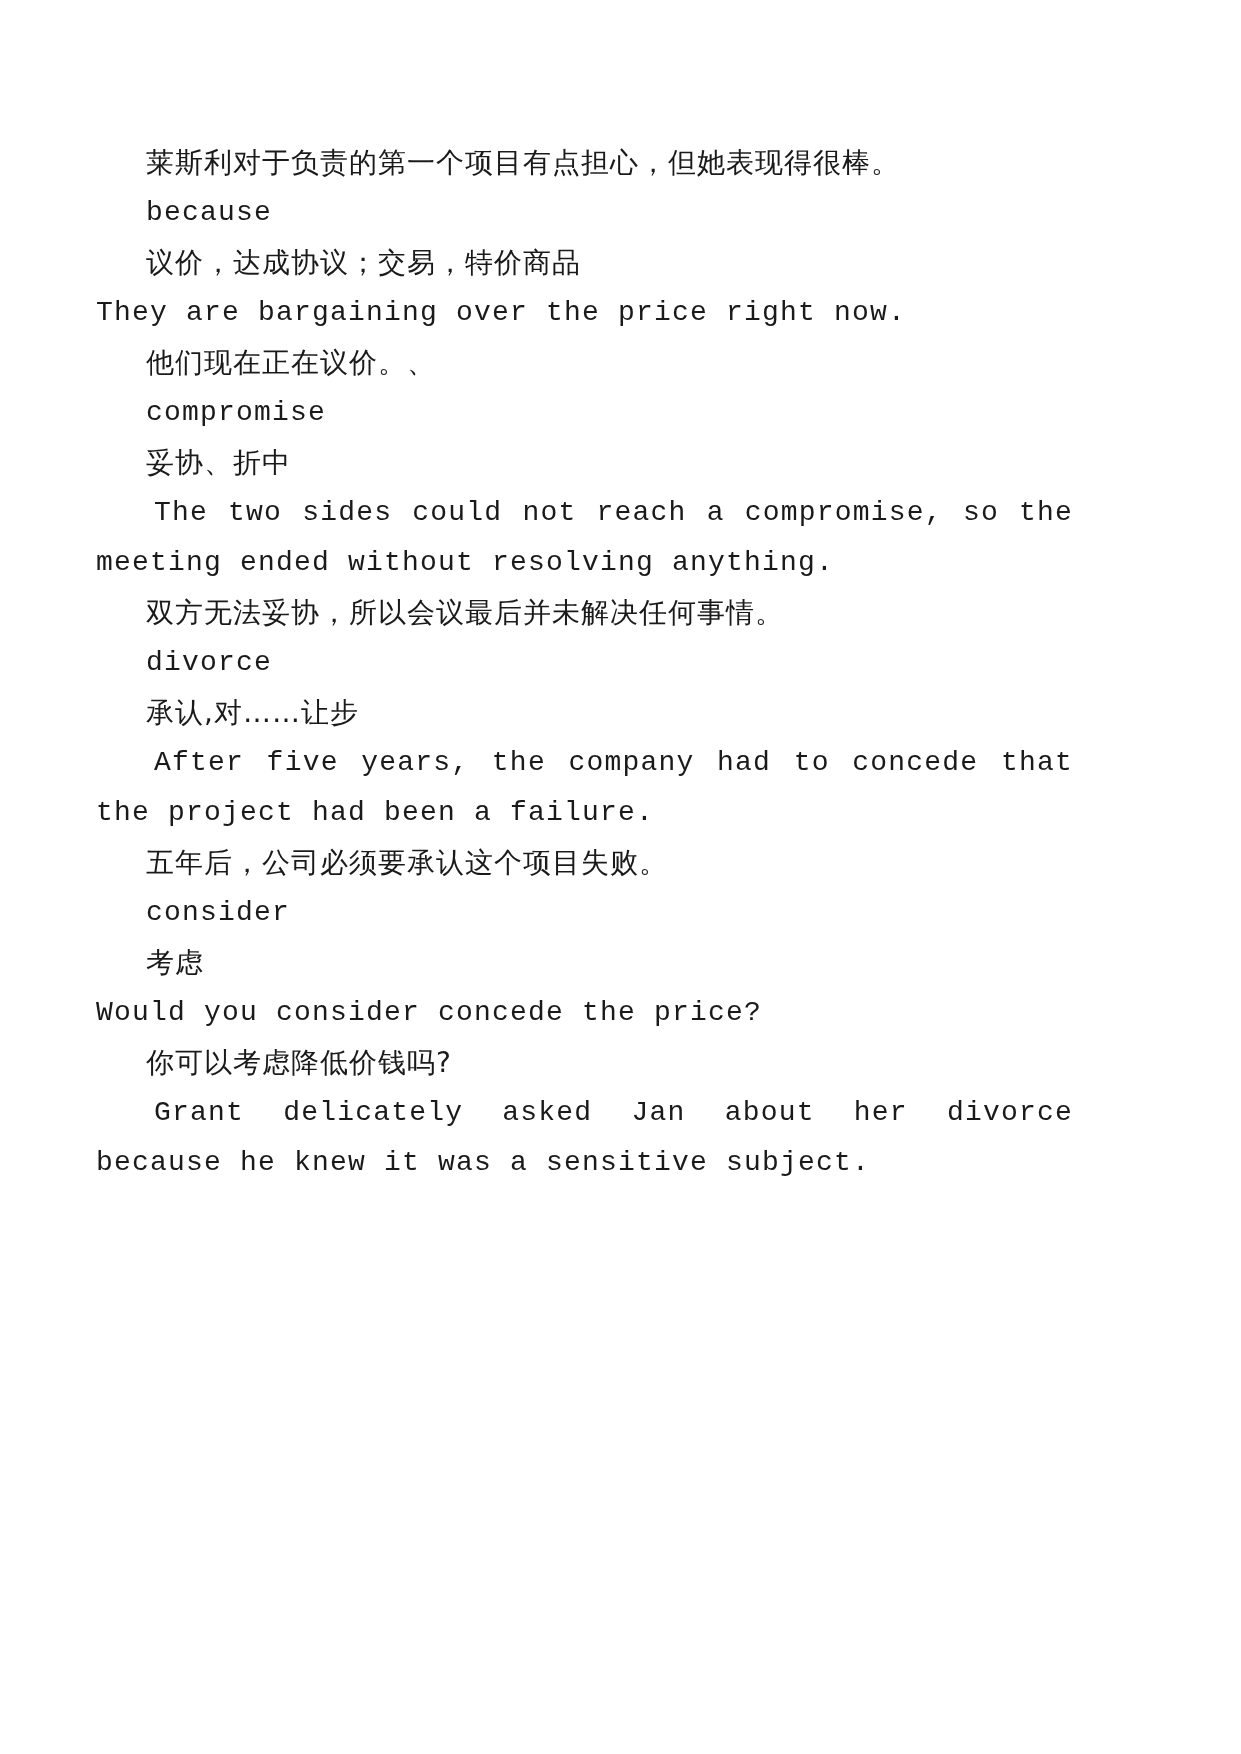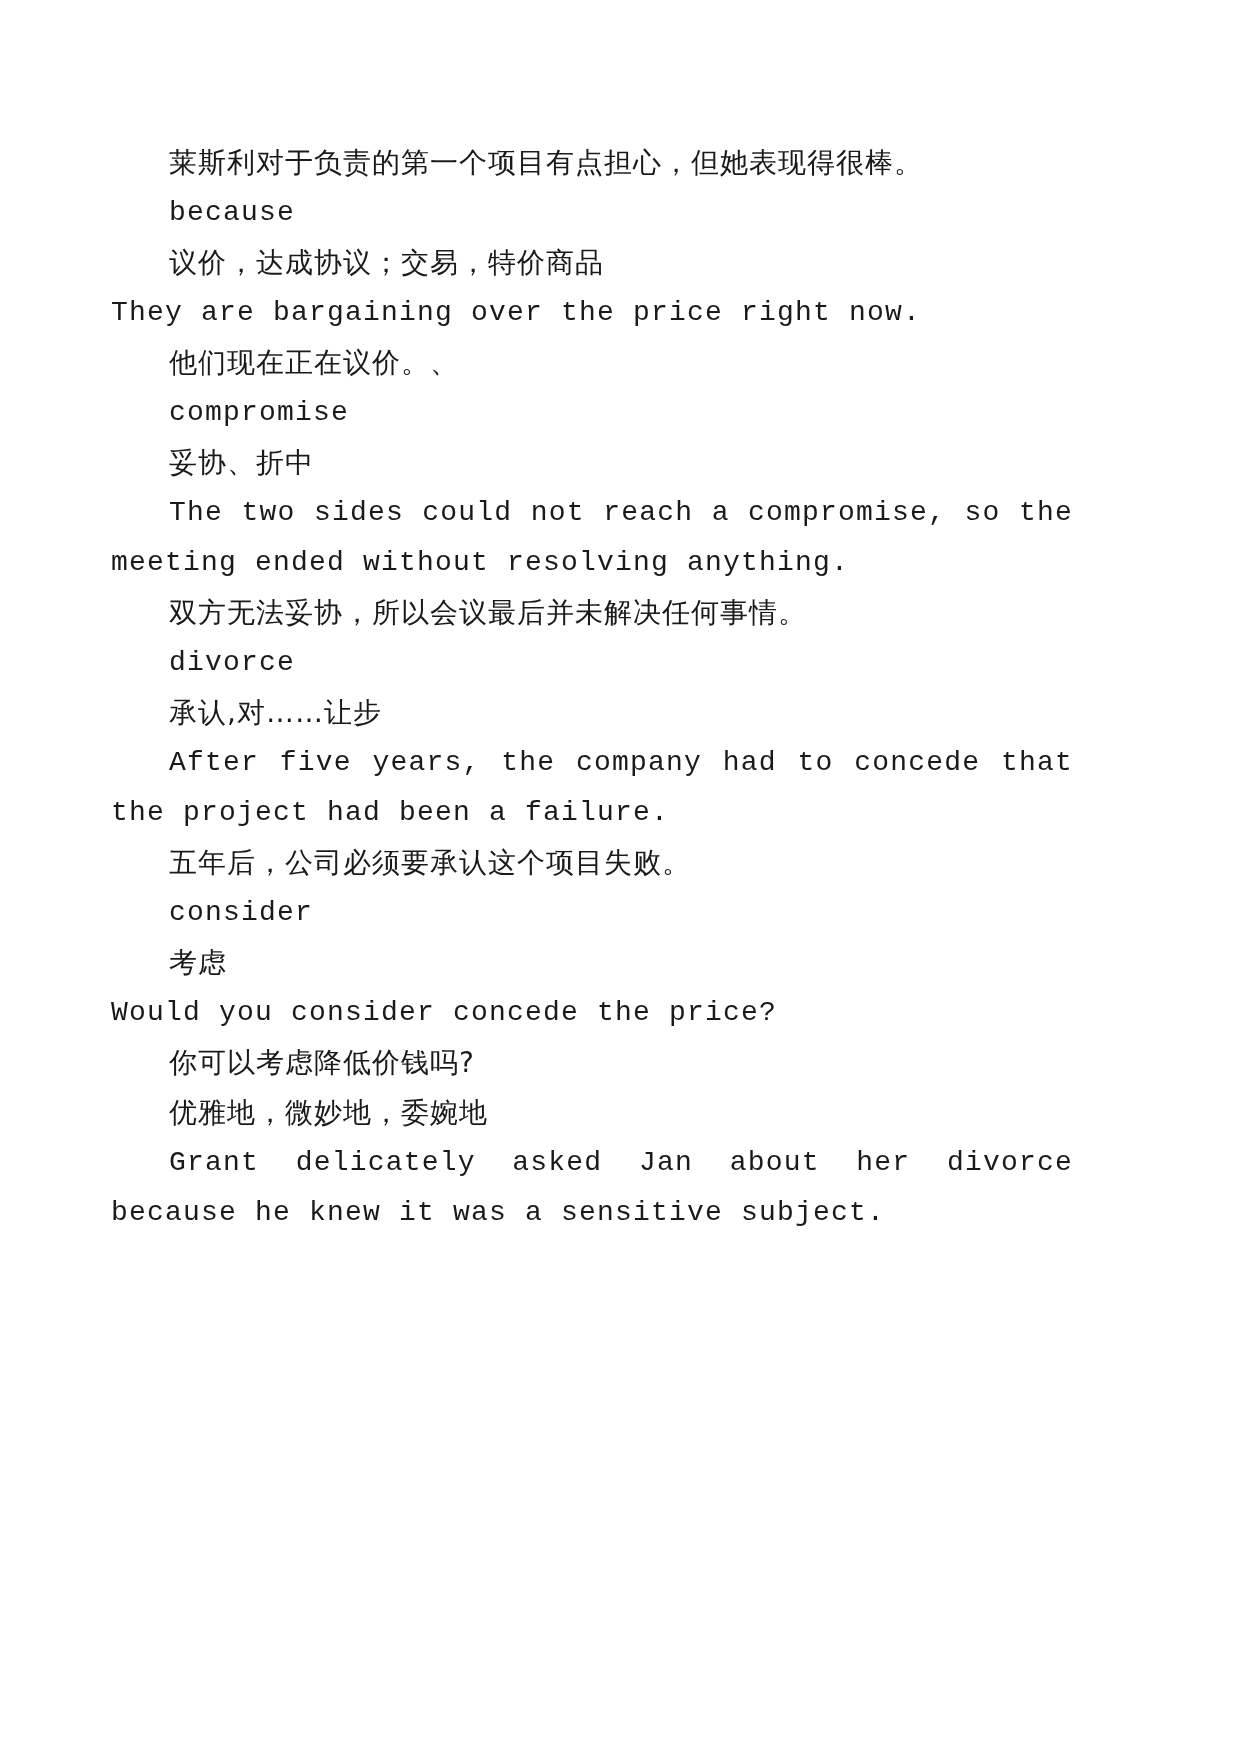--- a/index.html
+++ b/index.html
@@ -11,21 +11,21 @@
     width: 1241px;
     height: 1754px;
     font-family: "Liberation Mono", "DejaVu Sans Mono", monospace;
     color: #1a1a1a;
     overflow: hidden;
   }
   .page {
     box-sizing: border-box;
     width: 1241px;
     height: 1754px;
-    padding: 138px 168px 0 111px;
+    padding: 138px 168px 0 88px;
     background: #ffffff;
   }
   .doc-body {
     font-size: 28px;
     line-height: 50px;
     letter-spacing: 0.5px;
     text-align: justify;
     text-justify: inter-word;
   }
   .para {
@@ -39,20 +39,21 @@
   .para.cn {
     font-family: "DejaVu Sans", "Liberation Sans", sans-serif;
     letter-spacing: 1px;
   }
   .para.en {
     font-family: "Liberation Mono", "DejaVu Sans Mono", monospace;
     letter-spacing: 1.2px;
   }
   .para.justified {
     text-align: justify;
+    margin-left: 8px;
   }
 </style>
 </head>
 <body>
 
 <div class="page">
   <div class="doc-body">
 
     <p class="para cn indent">莱斯利对于负责的第一个项目有点担心，但她表现得很棒。</p>
 
@@ -69,17 +70,16 @@
     <p class="para en indent">divorce</p>
     <p class="para cn indent">承认,对……让步</p>
     <p class="para en indent justified">After five years, the company had to concede that the project had been a failure.</p>
     <p class="para cn indent">五年后，公司必须要承认这个项目失败。</p>
 
     <p class="para en indent">consider</p>
     <p class="para cn indent">考虑</p>
     <p class="para en justified">Would you consider concede the price?</p>
     <p class="para cn indent">你可以考虑降低价钱吗?</p>
 
-    <p class="para cn indent">优雅地，微妙地，委婉地</p>
     <p class="para en indent justified">Grant delicately asked Jan about her divorce because he knew it was a sensitive subject.</p>
 
   </div>
 </div>
 
 </body></html>

